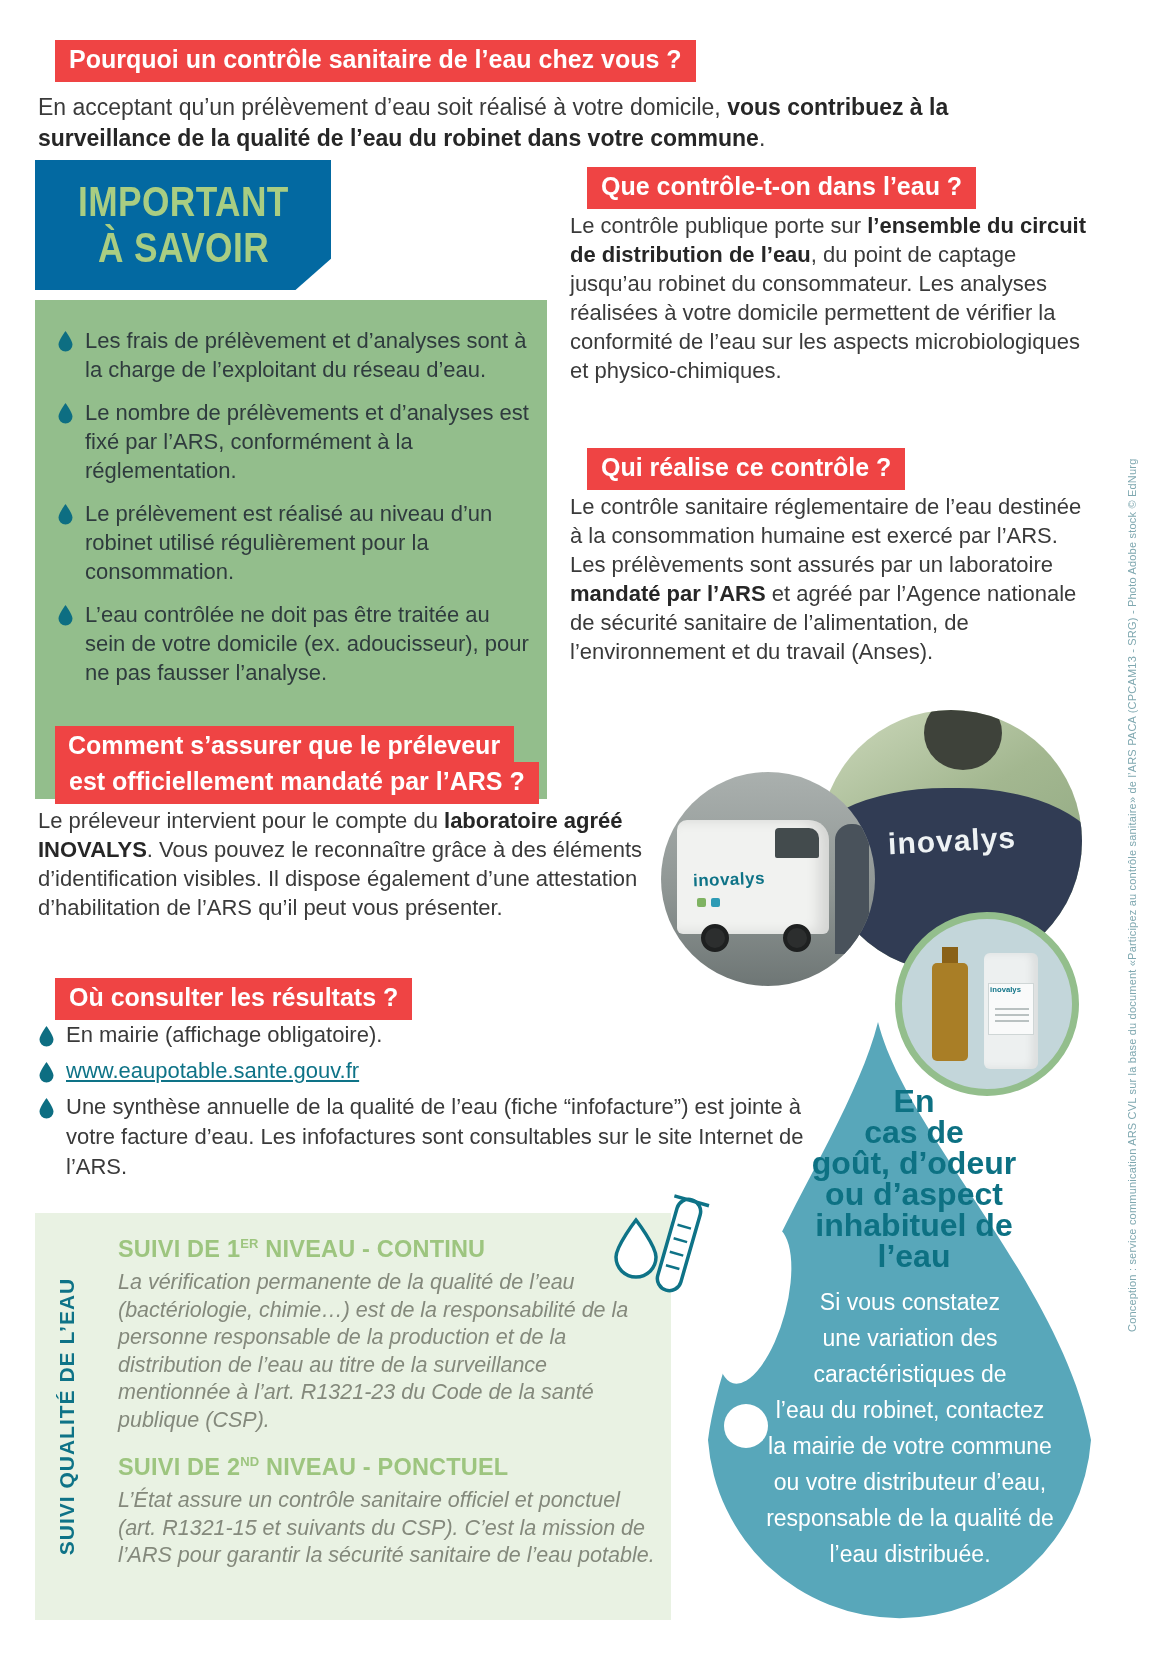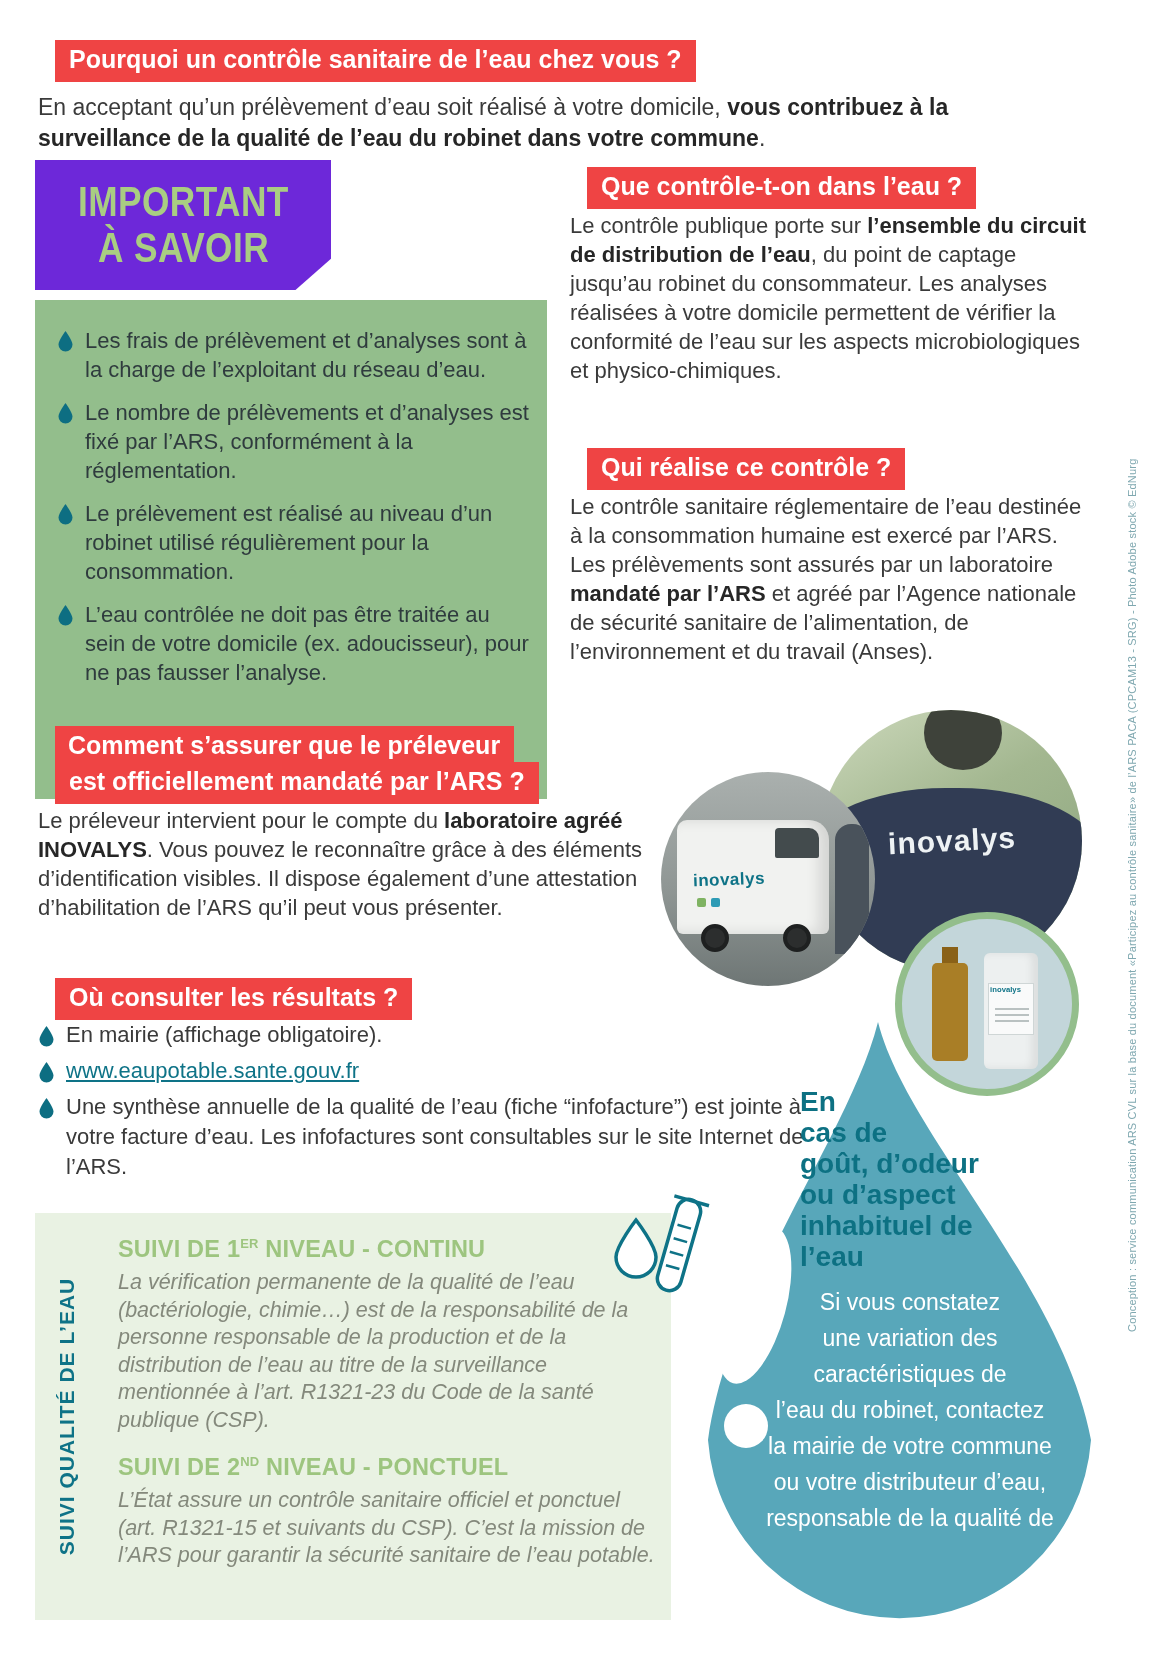--- a/index.html
+++ b/index.html
@@ -10,21 +10,21 @@
   }
   .banner {
     position:absolute; display:inline-block; background:#ef4444; color:#fff;
     font-weight:bold; font-size:25px; padding:5px 14px 8px; white-space:nowrap;margin-left:17px;
   }
   .main-banner { left:38px; top:40px; }
   .intro { position:absolute; left:38px; top:92px; width:1025px; font-size:23px; line-height:1.36; color:#3a3a3a; }
   .intro strong, .body strong { color:#262626; }
 
   .important-head {
-    position:absolute; left:35px; top:160px; width:296px; height:130px; background:#6d28d9;
+    position:absolute; left:35px; top:160px; width:296px; height:130px; background:#0369a1;
     display:flex; align-items:center; justify-content:center;
     clip-path: polygon(0 0, 100% 0, 100% 76%, 88% 100%, 0 100%);
   }
   .important-title { text-align:center; transform:scaleX(.82); color:#a9cd82; font-weight:bold; font-size:43px; line-height:1.06; letter-spacing:.5px; }
   .important-title .line { display:block; }
 
   .green-box {
     position:absolute; left:35px; top:300px; width:512px; height:499px;
     background:#93be8c; padding:26px 18px 16px 22px;
   }
@@ -82,21 +82,21 @@
   }
   .suivi-content { position:absolute; left:118px; top:1236px; width:542px; z-index:3; }
   .suivi-h { color:#9dc57f; font-weight:bold; font-size:23.5px; letter-spacing:.2px; }
   .suivi-h sup { font-size:13px; }
   .suivi-p { color:#84897c; font-style:italic; font-size:21.5px; line-height:27.5px; margin:6px 0 20px; }
 
   .icon-drop-outline { position:absolute; left:610px; top:1216px; z-index:5; }
   .icon-testtube { position:absolute; left:658px; top:1192px; z-index:5; transform:rotate(16deg); }
 
   .big-drop { position:absolute; left:692px; top:1016px; width:410px; height:616px; z-index:2; }
-  .drop-heading { position:absolute; left:800px; top:1086px; width:228px; text-align:left; color:#0d7183; font-weight:bold; font-size:28px; line-height:31px; z-index:3; }
+  .drop-heading { position:absolute; left:800px; top:1086px; width:228px; text-align:center; color:#0d7183; font-weight:bold; font-size:32px; line-height:31px; z-index:3; }
   .drop-heading span { display:block; }
   .drop-exclaim-oval { position:absolute; left:722px; top:1224px; width:64px; height:162px; background:#fff; border-radius:50%; transform:rotate(15deg); z-index:3; }
   .drop-exclaim-dot { position:absolute; left:724px; top:1404px; width:44px; height:44px; background:#fff; border-radius:50%; z-index:3; }
   .drop-body { position:absolute; left:742px; top:1284px; width:336px; text-align:center; color:#ffffff; font-size:23px; line-height:36px; z-index:3; }
   .drop-body span { display:block; }
 
   .credits {
     position:absolute; left:1126px; top:1332px; transform:rotate(-90deg); transform-origin:0 0;
     white-space:nowrap; font-size:11px; color:#7fa8b0; letter-spacing:.2px;
   }
@@ -240,17 +240,18 @@
   <div class="drop-exclaim-oval"></div>
   <div class="drop-exclaim-dot"></div>
   <div class="drop-body">
     <span>Si vous constatez</span>
     <span>une variation des</span>
     <span>caractéristiques de</span>
     <span>l’eau du robinet, contactez</span>
     <span>la mairie de votre commune</span>
     <span>ou votre distributeur d’eau,</span>
     <span>responsable de la qualité de</span>
+    <span>l’eau distribuée.</span>
   </div>
 
   <div class="credits">Conception : service communication ARS CVL sur la base du document «Participez au contrôle sanitaire» de l’ARS PACA (CPCAM13 - SRG) - Photo Adobe stock © EdNurg</div>
 
 </div>
 
 </body></html>

